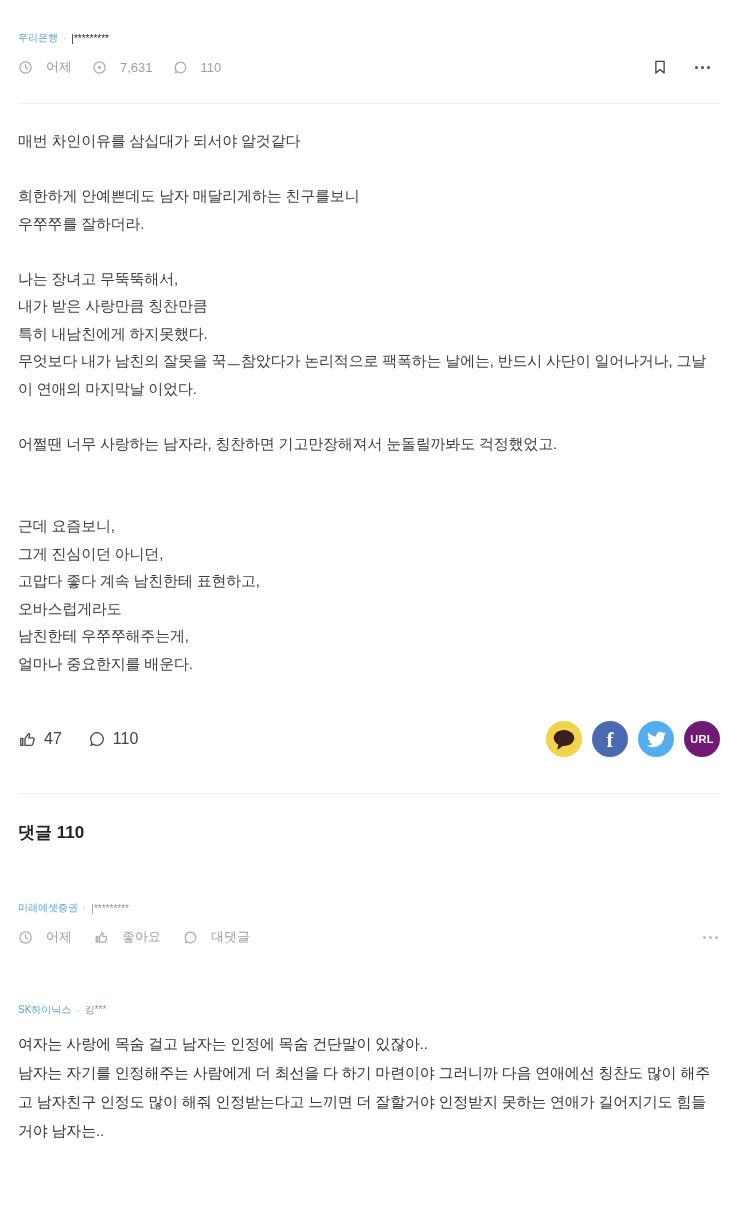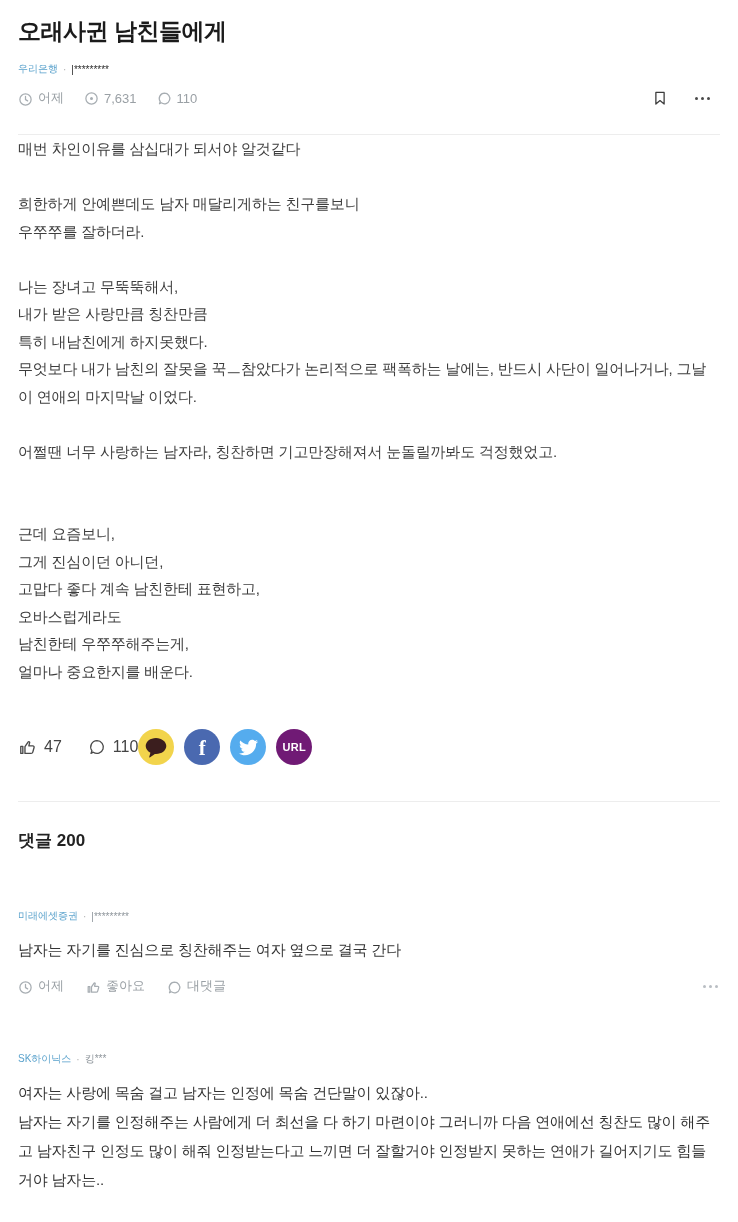--- a/index.html
+++ b/index.html
@@ -33,42 +33,43 @@
 
   .meta-row {
     margin-top: 13px;
     display: flex;
     align-items: center;
     justify-content: space-between;
     color: #9aa0a5;
     font-size: 13px;
   }
   .meta-left { display: flex; align-items: center; gap: 20px; }
-  .meta-item { display: inline-flex; align-items: flex-end; gap: 5px; }
+  .meta-item { display: inline-flex; align-items: center; gap: 13px; }
   .meta-right { display: flex; align-items: center; gap: 24px; padding-right: 8px; }
   svg.ic { display: block; }
 
   .divider { height: 1px; background: #ededed; margin-top: 27px; }
 
   
   .post-body {
+    margin-top: 23px;
     font-size: 15px;
     line-height: 27.5px;
     color: #3d3d3d;
     white-space: pre-wrap;
     word-break: break-all;
     letter-spacing: -0.2px;
   }
 
   
   .actions-row {
     margin-top: 44px;
     display: flex;
     align-items: center;
-    justify-content: flex-start;
+    justify-content: space-between;
   }
   .action-left { display: flex; align-items: center; gap: 26px; }
   .action-item {
     display: inline-flex; align-items: center; gap: 7px;
     font-size: 16px; color: #444; cursor: pointer;
   }
   .share-group { display: flex; align-items: center; gap: 10px; }
   .share-circle {
     width: 36px; height: 36px; border-radius: 50%;
     display: inline-flex; align-items: center; justify-content: center;
@@ -113,21 +114,20 @@
 
   .dots { display: inline-flex; gap: 3px; cursor: pointer; padding: 4px 2px; }
   .dots i { width: 3px; height: 3px; border-radius: 50%; background: #4a4a4a; display: block; }
   .dots.light i { background: #b9bec3; }
 </style>
 </head>
 <body>
 
 <div class="container">
 
-  <h1 class="post-title">오래사귄 남친들에게</h1>
 
   <div class="author-row">
     <span class="company-name">우리은행</span>
     <span class="sep">·</span>
     <span class="post-nickname">|*********</span>
   </div>
 
   <div class="meta-row">
     <div class="meta-left">
       <span class="meta-item">
@@ -216,29 +216,28 @@
           </svg>
       </span>
       <span class="share-circle share-url">
         <span class="url-glyph">URL</span>
       </span>
     </div>
   </div>
 
   <div class="divider2"></div>
 
-  <div class="comments-header">댓글 200</div>
+  <div class="comments-header">댓글 110</div>
 
   <div class="comment">
     <div class="comment-author-row">
       <span class="company-name">미래에셋증권</span>
       <span class="sep">·</span>
       <span class="nickname">|*********</span>
     </div>
-    <div class="comment-text">남자는 자기를 진심으로 칭찬해주는 여자 옆으로 결국 간다</div>
     <div class="comment-meta">
       <div class="comment-meta-left">
         <span class="meta-item">
           <svg class="ic" width="15" height="15" viewBox="0 0 24 24" fill="none" stroke="#a7adb2" stroke-width="2">
               <circle cx="12" cy="12" r="9"></circle>
               <path d="M12 7v5.2l3.4 2" stroke-linecap="round"></path>
             </svg>
           <span>어제</span>
         </span>
         <span class="meta-item">

